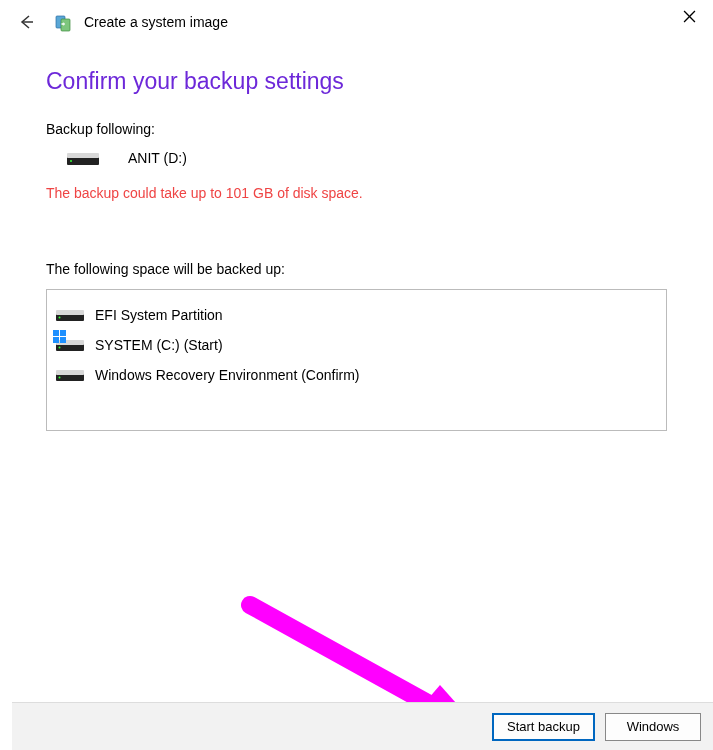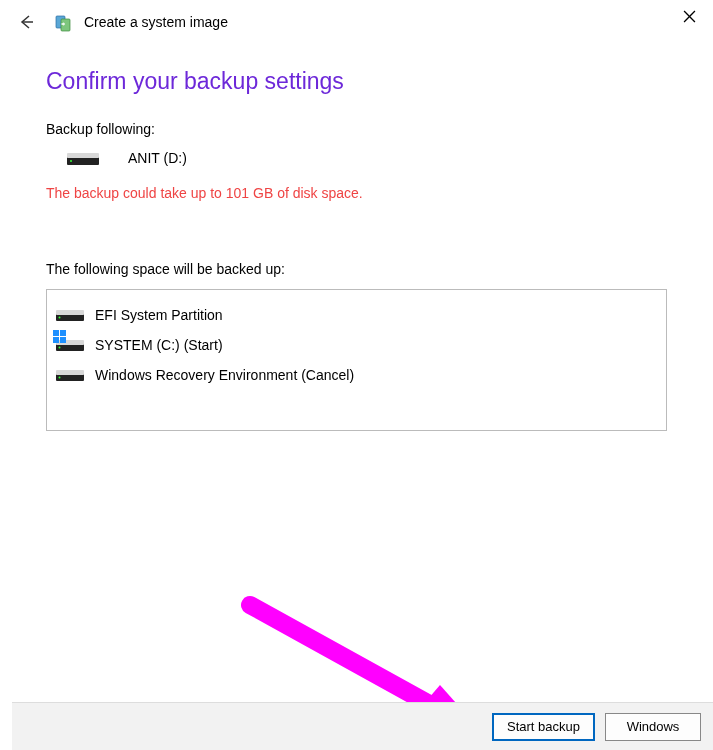--- a/index.html
+++ b/index.html
@@ -228,21 +228,21 @@
       <span class="drive-label">SYSTEM (C:) (Start)</span>
     </div>
     <div class="drive-row">
       <span class="drive-icon-sm">
         <svg width="30" height="16" viewBox="0 0 30 16">
           <rect x="1" y="7" width="28" height="7" rx="1" fill="#222"></rect>
           <rect x="1" y="3" width="28" height="5" rx="1" fill="#d8d8d8"></rect>
           <circle cx="4.5" cy="10.5" r="1" fill="#3f3"></circle>
         </svg>
       </span>
-      <span class="drive-label">Windows Recovery Environment (Cancel)</span>
+      <span class="drive-label">Windows Recovery Environment (Confirm)</span>
     </div>
   </div>
 </div>
 
 <svg class="annotation-arrow" width="260" height="150" viewBox="0 0 260 150">
   <line x1="20" y1="15" x2="210" y2="120" stroke="#ff00ff" stroke-width="18" stroke-linecap="round"></line>
   <polygon points="250,140 180,130 210,95" fill="#ff00ff"></polygon>
 </svg>
 
 <div class="footer">

